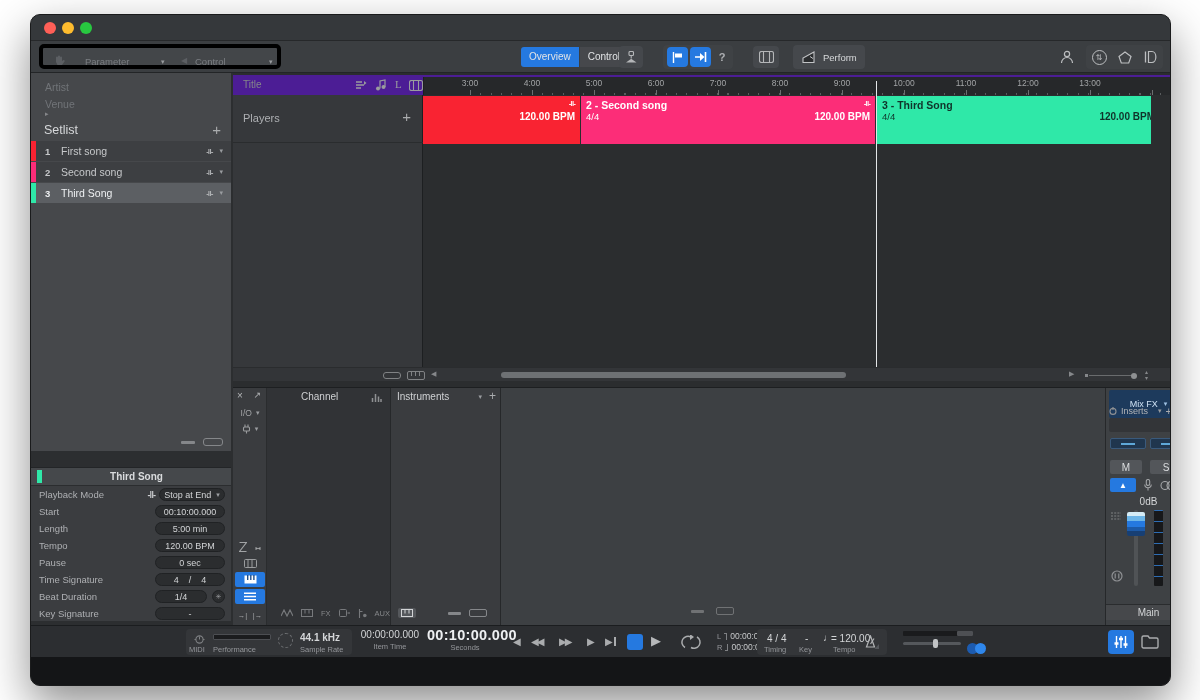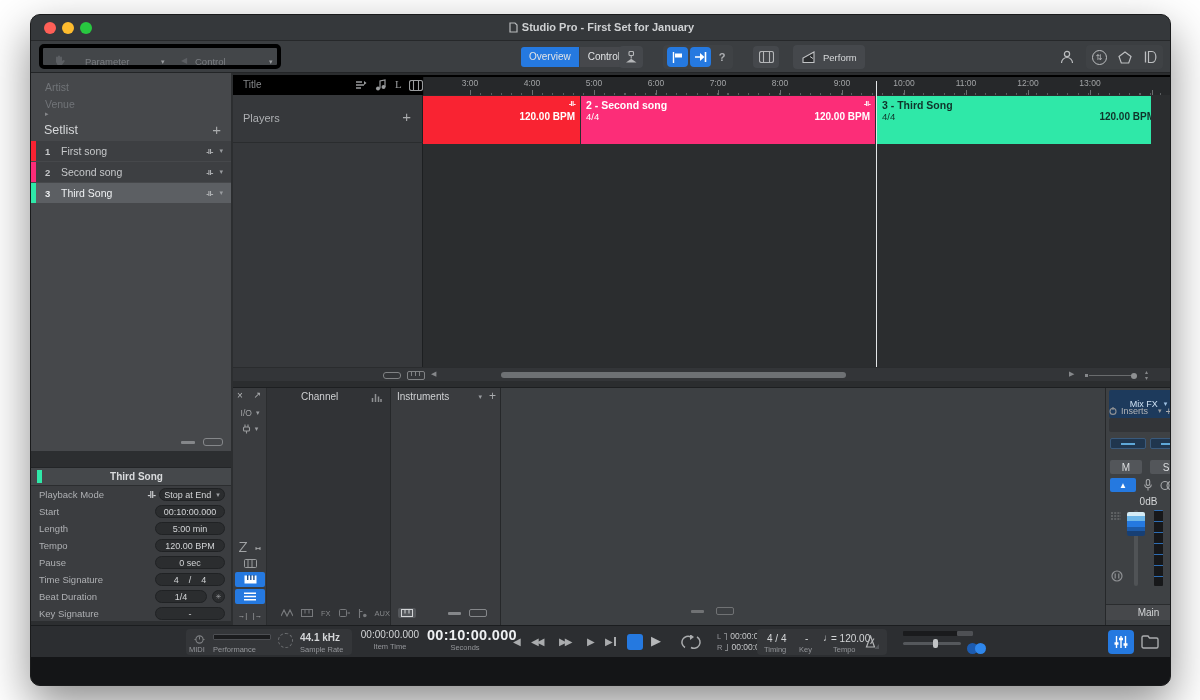--- a/index.html
+++ b/index.html
@@ -27,21 +27,21 @@
   .strip{width:5px;height:20px;margin-right:9px;}
   .mode{font-size:8px;font-weight:bold;letter-spacing:-1px;color:#b8babc;}
   
   .inspector{left:0;top:452px;width:200px;height:154px;background:#3b3d40;border-top:1px solid #232527;}
   .insp-head{height:18px;background:#45484b;border-bottom:1px solid #2b2d2f;display:flex;align-items:center;}
   .insp-row{height:17px;display:flex;align-items:center;padding:0 8px;position:relative;}
   .insp-label{font-size:9.5px;color:#aeb0b3;}
   .valbox{position:absolute;height:13px;background:#2b2d2f;border:1px solid #202224;border-radius:7px;font-size:9px;color:#d2d4d6;display:flex;align-items:center;justify-content:center;white-space:pre;}
   
   .arrange{left:202px;top:58px;width:958px;height:314px;background:#2b2d2f;}
-  .arr-header{left:0;top:2px;width:958px;height:24px;background:#000000;}
+  .arr-header{left:0;top:2px;width:958px;height:24px;background:#4c1d95;}
   .ruler{left:190px;top:2px;width:768px;height:20px;background:#26282a;border-left:1px solid #1d1f21;}
   .tick{position:absolute;top:1px;transform:translateX(-50%);font-size:8.5px;color:#a2a4a6;}
   .tickmark{position:absolute;bottom:0;width:1px;height:7px;background:#6c6f71;}
   .minorticks{position:absolute;left:46px;right:10px;bottom:0;height:4px;background-image:repeating-linear-gradient(to right,#595c5e 0 1px,transparent 1px 10.3px);}
   .leftcol{left:0;top:22px;width:190px;height:272px;background:#36383b;border-right:1px solid #1d1f21;}
   .players-row{left:0;top:0;width:190px;height:48px;border-bottom:1px solid #2a2c2e;}
   .block{top:23px;height:48px;position:absolute;overflow:hidden;color:#fff;}
   .block .bt{font-size:10.5px;font-weight:bold;}
   .block .bm{font-size:9.5px;}
   .block .bpm{font-size:10px;font-weight:bold;}
@@ -74,25 +74,20 @@
 </style>
 </head>
 <body>
 
 <div class="window">
 
   <div class="abs titlebar">
     <span class="abs tl" style="left:13px;background:#ff5f57;"></span>
     <span class="abs tl" style="left:31px;background:#febc2e;"></span>
     <span class="abs tl" style="left:49px;background:#28c840;"></span>
-    <div class="abs title">
-      <svg style="display:inline-block;vertical-align:-2px;margin-right:4px" width="9" height="11" viewBox="0 0 9 11">
-          <path d="M1 1h5l2 2v7H1z" fill="none" stroke="#b8babc" stroke-width="1.2"></path>
-        </svg><span>Studio Pro - First Set for January</span>
-    </div>
   </div>
 
   <div class="abs toolbar">
     <div class="abs tb-group" style="left:8px;top:3px;width:242px;height:25px;">
       <svg class="abs" style="left:10px;top:6px;" width="13" height="13" viewBox="0 0 13 13">
           <path d="M3 6V3.5a1 1 0 0 1 2 0V6 2.5a1 1 0 0 1 2 0V6 3.5a1 1 0 0 1 2 0V7l1.5-1a1 1 0 0 1 1 1.6L9 11H4.5L3 8z" fill="#5c5f63"></path>
         </svg>
       <span class="abs dim" style="left:42px;top:8px;font-size:9.5px;">Parameter</span>
       <span class="abs chev" style="left:118px;top:10px;">▾</span>
       <span class="abs" style="left:138px;top:8px;font-size:8px;color:#5c5f63;">◀</span>

